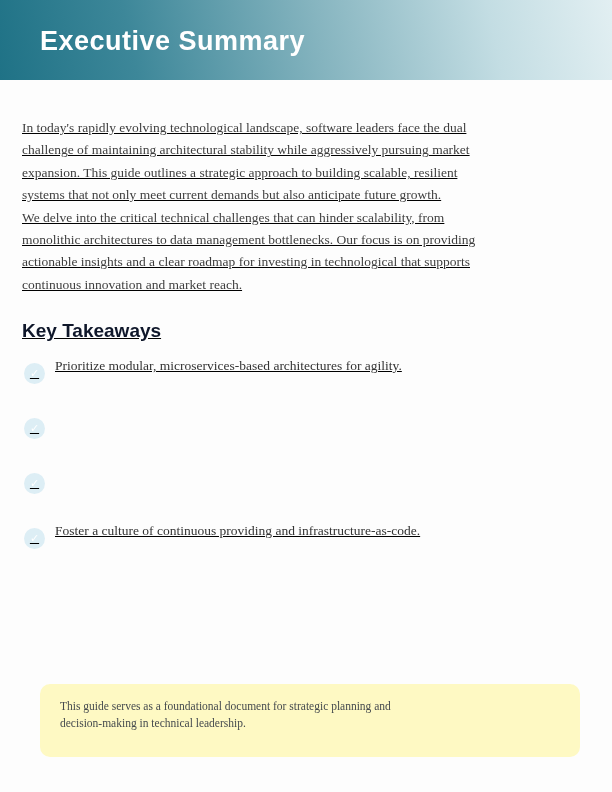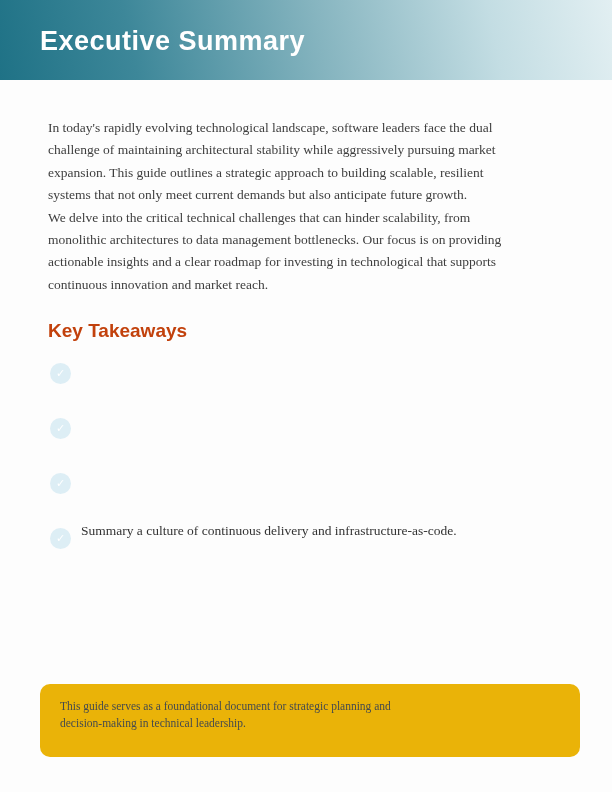--- a/index.html
+++ b/index.html
@@ -22,37 +22,38 @@
   .page-title {
     margin: 0;
     padding-top: 2px;
     font-family: "Liberation Sans", sans-serif;
     font-weight: bold;
     font-size: 27px;
     letter-spacing: 0.5px;
     color: #ffffff;
   }
   .content {
-    padding: 0 48px;
+    padding: 0 22px;
+    text-decoration: underline;
   }
   .intro {
     margin: 0;
     white-space: pre;
     font-size: 13.5px;
     line-height: 22.4px;
     color: #3e3e3e;
   }
   .intro.first { margin-top: 37px; }
   .section-heading {
     margin: 25px 0 0 0;
     font-family: "Liberation Sans", sans-serif;
     font-weight: bold;
     font-size: 19px;
     line-height: 19px;
-    color: #c2410c;
+    color: #0f172a;
   }
   .takeaways {
     list-style: none;
     margin: 14px 0 0 0;
     padding: 0;
   }
   .takeaway-item {
     display: flex;
     align-items: flex-start;
     height: 55px;
@@ -83,21 +84,21 @@
     padding-top: 2px;
     color: #333333;
   }
   .footer-note {
     position: absolute;
     left: 40px;
     right: 32px;
     top: 684px;
     height: 73px;
     box-sizing: border-box;
-    background: #eab308;
+    background: #fef9c3;
     border-radius: 10px;
     padding: 14px 20px;
   }
   .footer-note p {
     margin: 0;
     white-space: pre;
     font-size: 11.5px;
     line-height: 17px;
     color: #454a4e;
   }
@@ -123,36 +124,37 @@
 actionable insights and a clear roadmap for investing in technological that supports
 continuous innovation and market reach.</p>
 
     <h2 class="section-heading">Key Takeaways</h2>
 
     <ul class="takeaways">
       <li class="takeaway-item">
         <span class="check-circle">
           <span class="check-glyph">✓</span>
         </span>
+        <span class="takeaway-text">Prioritize modular, microservices-based architectures for agility.</span>
       </li>
       <li class="takeaway-item">
         <span class="check-circle">
           <span class="check-glyph">✓</span>
         </span>
       </li>
       <li class="takeaway-item">
         <span class="check-circle">
           <span class="check-glyph">✓</span>
         </span>
       </li>
       <li class="takeaway-item">
         <span class="check-circle">
           <span class="check-glyph">✓</span>
         </span>
-        <span class="takeaway-text">Summary a culture of continuous delivery and infrastructure-as-code.</span>
+        <span class="takeaway-text">Foster a culture of continuous providing and infrastructure-as-code.</span>
       </li>
     </ul>
 
   </div>
 
   <div class="footer-note">
     <p>This guide serves as a foundational document for strategic planning and
 decision-making in technical leadership.</p>
   </div>
 

